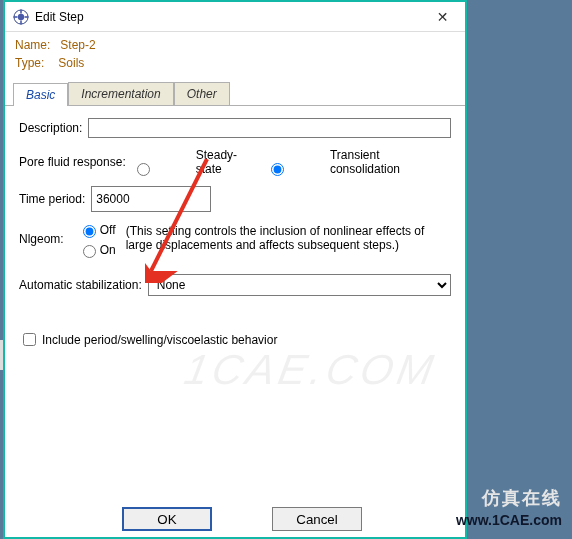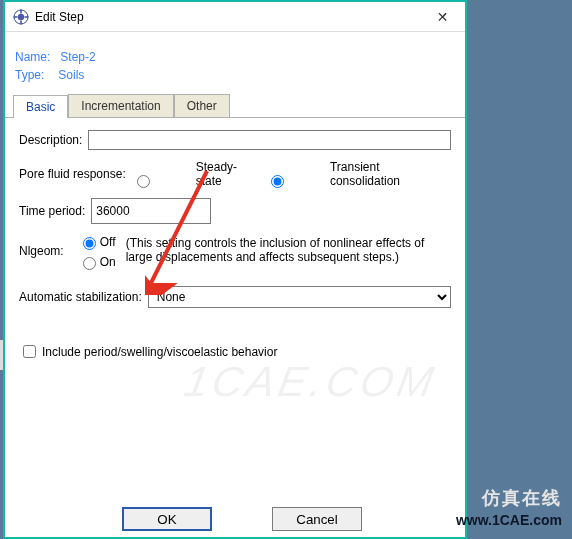--- a/index.html
+++ b/index.html
@@ -39,40 +39,40 @@
   }
   .titlebar .title { flex: 1; font-size: 12px; color: #000; }
   .titlebar .close {
     width: 45px; height: 30px;
     display: flex; align-items: center; justify-content: center;
     font-size: 14px; color: #333;
     cursor: pointer;
   }
   .headerfields {
     padding: 6px 10px 2px 10px;
-    color: #3b82f6;
-    margin-top: 12px;
+    color: #a16207;
   }
   .headerfields .row { margin-bottom: 4px; }
   .tabbar {
     display: flex;
     padding: 6px 8px 0 8px;
     border-bottom: 1px solid #b0b0b0;
     position: relative;
   }
   .tab {
     padding: 4px 12px;
     border: 1px solid #b0b0b0;
     border-bottom: none;
     background: #ece9d8;
     margin-right: 0;
     position: relative;
     font-size: 12px;
     cursor: pointer;
     color: #333;
+    font-style: italic;
   }
   .tab.active {
     background: #fff;
     color: #1a4aa8;
     top: 1px;
     z-index: 2;
   }
   .tabcontent {
     flex: 1;
     padding: 12px 14px 8px 14px;

